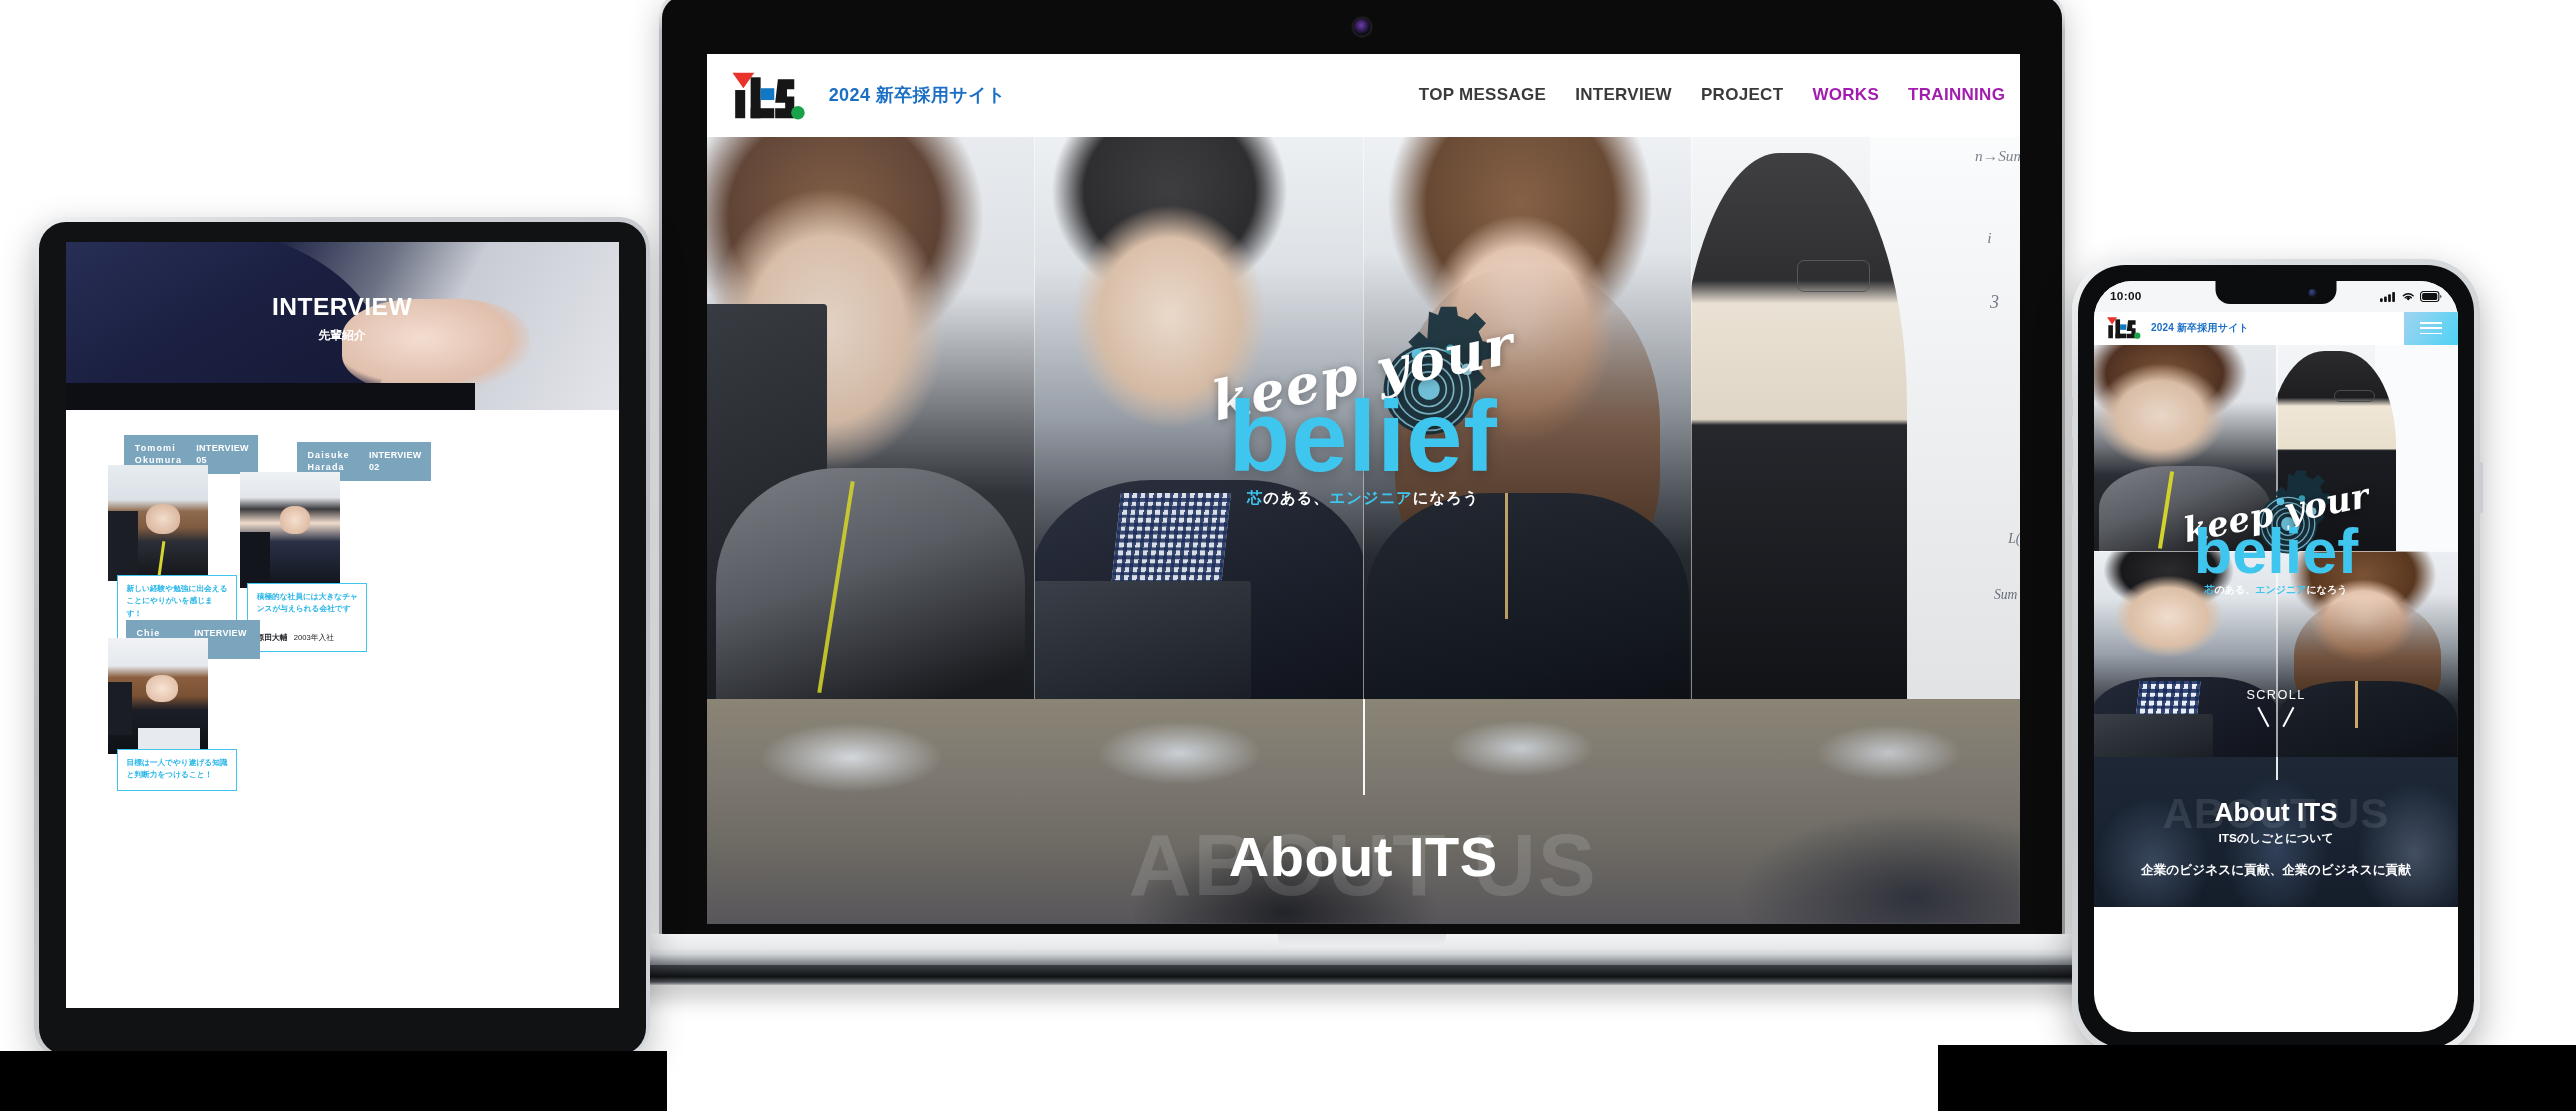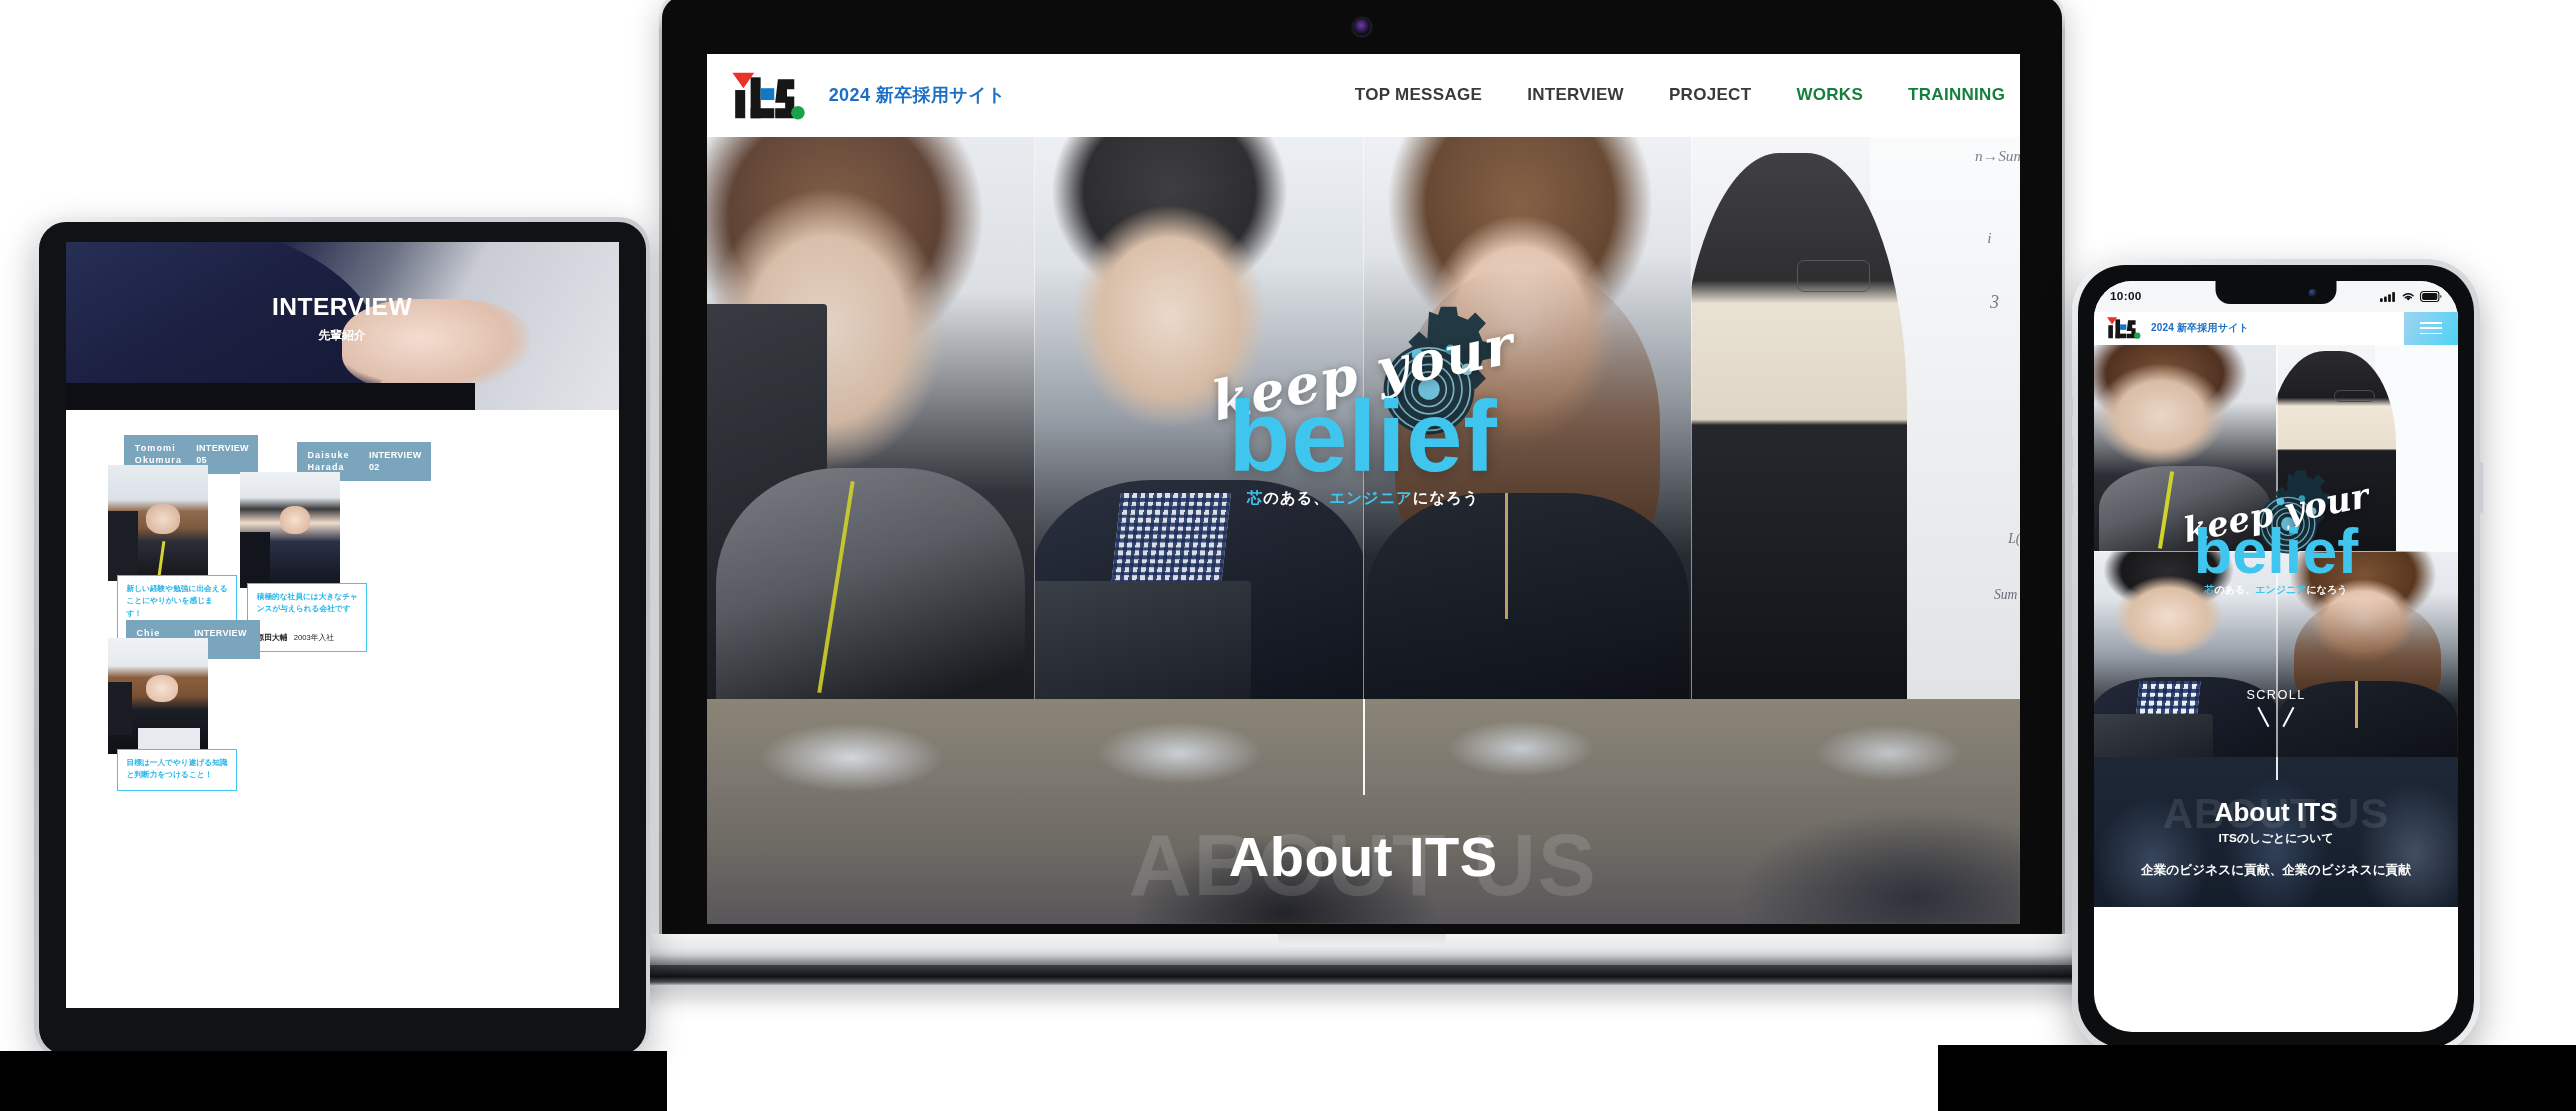--- a/index.html
+++ b/index.html
@@ -49,23 +49,23 @@
     background:linear-gradient(180deg,#3c4045 0%,#24272a 32%,#101214 58%,#4b4f54 85%,#b7bbbf 100%);
     border-radius:0 0 8.2px 8.2px;
     box-shadow:0 11px 23.5px rgba(0,0,0,.28);
   }
 
   
   .site-hd { height:83px; background:#fff; display:flex; align-items:center; padding-left:20px; }
   .logo { display:flex; align-items:flex-end; gap:0; position:relative; width:80px; height:51px; flex:0 0 auto; }
   .logo svg { display:block; }
   .logo-sub { color:#1b6fc4; font-size:18px; font-weight:700; margin-left:22px; letter-spacing:0.4px; }
-  .nav { margin-left:auto; display:flex; align-items:center; height:100%; gap:16px; }
+  .nav { margin-left:auto; display:flex; align-items:center; height:100%; gap:0; }
   .nav-item { font-size:17px; font-weight:700; color:#3a3a3a; letter-spacing:0.3px; padding:0 14.5px; white-space:nowrap; }
-  .nav-item.dim { color:#15803d; }
+  .nav-item.dim { color:#a21caf; }
   .entry-btn {
     width:187px; height:83px; display:flex; align-items:center; justify-content:center;
     background:linear-gradient(100deg,#9fd2ef 0%,#4fd2f5 100%);
     color:#fff; font-size:23.5px; letter-spacing:0.5px;
   }
 
   
   .hero { position:relative; height:562px; display:flex; overflow:hidden; }
   .hpanel { flex:1 1 0; position:relative; overflow:hidden; }
   .hp-img { position:absolute; inset:-6%; }

